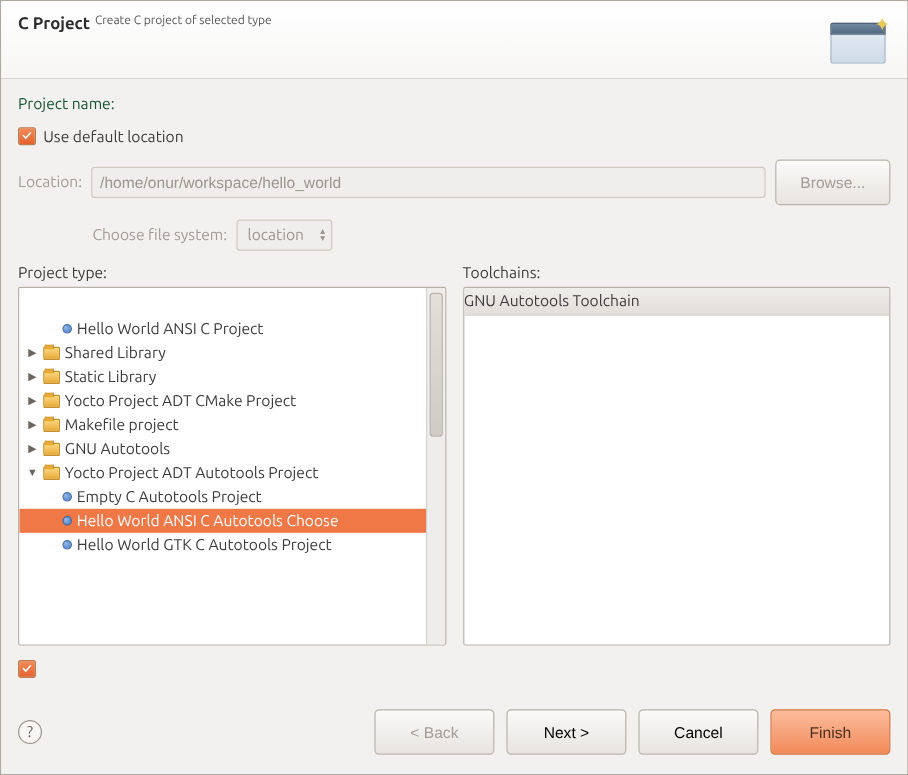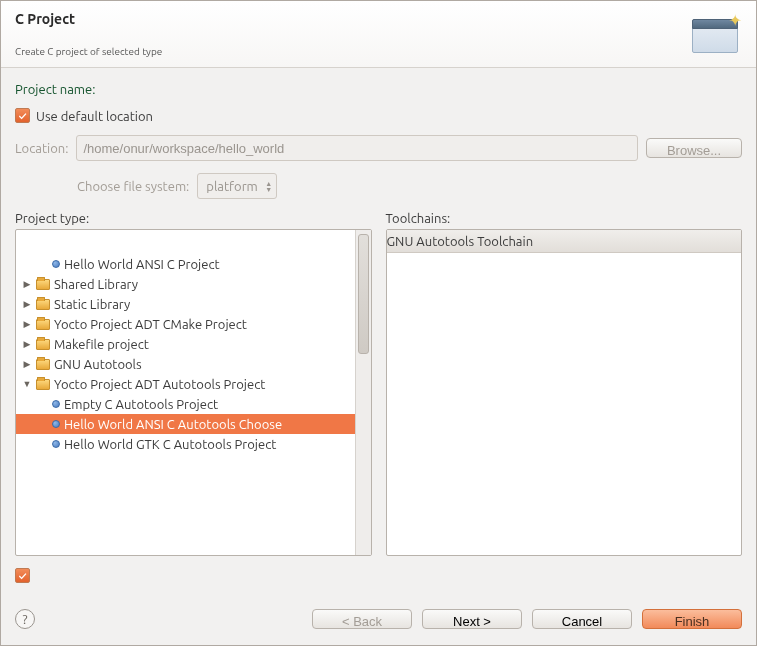--- a/index.html
+++ b/index.html
@@ -1,34 +1,34 @@
 <!DOCTYPE html>
 <html><head>
 <meta charset="utf-8">
 <style>
 * { box-sizing: border-box; margin: 0; padding: 0; }
 body { font-family: "Ubuntu", "Segoe UI", Arial, sans-serif; font-size: 13px; color: #3c3c3c; background: #f2f1f0; width: 757px; height: 646px; overflow: hidden; }
 .dialog { width: 757px; height: 646px; display: flex; flex-direction: column; border: 1px solid #b0a9a2; }
 .header { background: linear-gradient(#ffffff, #f7f6f5); padding: 10px 14px 10px 14px; border-bottom: 1px solid #d6d2cd; display: flex; align-items: flex-start; justify-content: space-between; }
-.header-text { display: flex; flex-direction: column; gap: 19px; }
+.header-text { display: flex; flex-direction: row; gap: 4px; }
 .header-title { font-weight: bold; font-size: 14px; color: #2b2b2b; }
 .header-sub { color: #555; font-size: 10px; }
 .header-icon { width: 60px; height: 44px; position: relative; }
 .header-icon .pane { position: absolute; right: 4px; top: 8px; width: 46px; height: 34px; background: linear-gradient(#e8eef5,#cfdbe8); border: 1px solid #9cb0c4; border-radius: 2px; }
 .header-icon .bar { position: absolute; right: 4px; top: 8px; width: 46px; height: 10px; background: linear-gradient(#6f87a0,#51697f); border-radius: 2px 2px 0 0; border: 1px solid #4e6277; }
 .header-icon .spark { position: absolute; right: 0; top: 0; font-size: 16px; color: #e8c85a; }
 .body { flex: 1; padding: 14px; display: flex; flex-direction: column; gap: 12px; background: #f2f1f0; }
 .row { display: flex; align-items: center; gap: 8px; }
 .row label { color: #14532d; }
 input[type=text] { flex: 1; padding: 4px 6px; border: 1px solid #b8b2ab; border-radius: 3px; background: #fff; font-size: 13px; height: 26px; }
 input[type=text]:disabled { background: #f0eeec; color: #9a958f; border-color: #cfc9c2; }
 .checkbox { display: flex; align-items: center; gap: 6px; }
 .checkbox .box { width: 15px; height: 15px; border: 1px solid #c07a52; border-radius: 2px; background: linear-gradient(#f28c59,#e3622d); display: flex; align-items: center; justify-content: center; color: #fff; font-size: 11px; font-weight: bold; cursor: pointer; }
 .disabled-label { color: #a39d96; }
-.btn { padding: 4px 16px; border: 1px solid #b8b2ab; border-radius: 4px; background: linear-gradient(#fafaf9,#e7e4e0); font-size: 13px; cursor: pointer; min-width: 80px; height: 20px; }
+.btn { padding: 4px 16px; border: 1px solid #b8b2ab; border-radius: 4px; background: linear-gradient(#fafaf9,#e7e4e0); font-size: 13px; cursor: pointer; min-width: 80px; height: 38px; }
 .btn:disabled, .btn.disabled { color: #a39d96; cursor: default; }
 .btn.primary { background: linear-gradient(#fbbd9c,#f28a5a); border-color: #d4703b; color: #4a2f20; }
 .select-wrap { display: inline-flex; align-items: center; border: 1px solid #cfc9c2; border-radius: 3px; background: #f0eeec; padding: 2px 4px 2px 8px; color: #9a958f; height: 26px; min-width: 80px; justify-content: space-between; }
 .select-wrap .arrows { display: flex; flex-direction: column; font-size: 7px; line-height: 6px; margin-left: 6px; color: #9a958f; }
 .filesys-row { display: flex; align-items: center; gap: 8px; margin-left: 62px; }
 .panels { display: flex; gap: 14px; flex: 1; min-height: 0; }
 .panel { display: flex; flex-direction: column; flex: 1; min-width: 0; }
 .panel-label { margin-bottom: 4px; }
 .tree-wrap { flex: 1; display: flex; border: 1px solid #b8b2ab; border-radius: 2px; background: #fff; overflow: hidden; }
 .tree { flex: 1; overflow: auto; padding: 2px 0; margin-top: 22px; }
@@ -82,21 +82,21 @@
 
     <div class="loc-row">
       <label class="disabled-label">Location:</label>
       <input type="text" disabled="" value="/home/onur/workspace/hello_world" style="">
       <button class="btn disabled" disabled="">Browse...</button>
     </div>
 
     <div class="filesys-row">
       <label class="disabled-label">Choose file system:</label>
       <div class="select-wrap">
-        <span>platform</span>
+        <span>location</span>
         <span class="arrows">
             <span>▲</span>
             <span>▼</span>
           </span>
       </div>
     </div>
 
     <div class="panels">
 
       <div class="panel">

